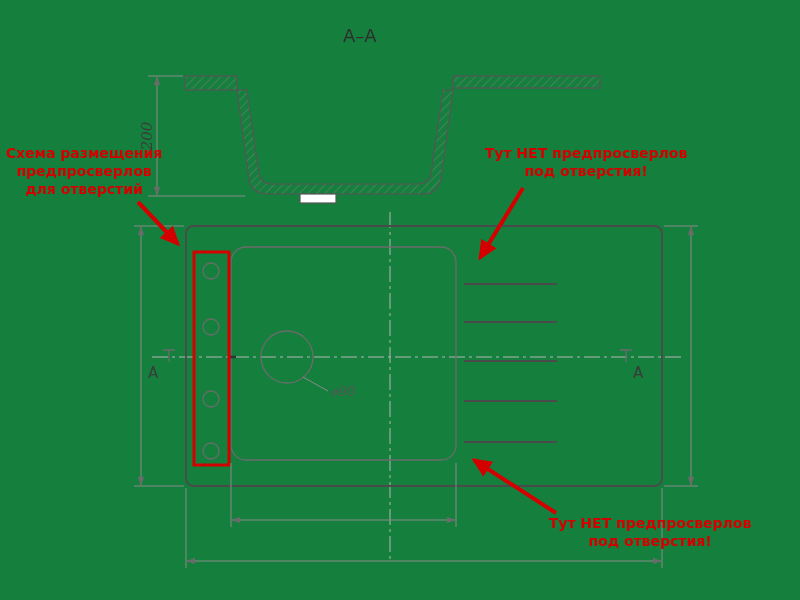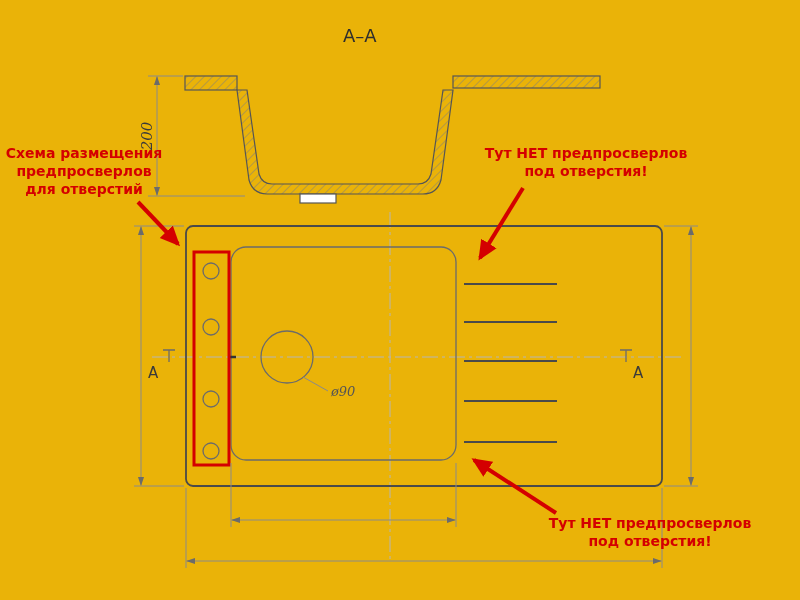--- a/index.html
+++ b/index.html
@@ -5,21 +5,21 @@
   html, body {
     margin: 0;
     padding: 0;
     background: #ffffff;
     font-family: "DejaVu Sans", "Liberation Sans", sans-serif;
   }
   #stage {
     position: relative;
     width: 800px;
     height: 600px;
-    background: #eab308;
+    background: #15803d;
     overflow: hidden;
   }
   svg { display: block; }
   .thin   { stroke: #6b6b6b; stroke-width: 1.3; fill: none; }
   .thick  { stroke: #4a4a4a; stroke-width: 1.8; fill: none; }
   .dim    { stroke: #8a8a8a; stroke-width: 1;   fill: none; }
   .center { stroke: #b5b5b5; stroke-width: 1; fill: none; stroke-dasharray: 16 4 3 4; }
   .groove { stroke: #4a4a4a; stroke-width: 2.2; fill: none; }
   .red-shape { stroke: #d40000; stroke-width: 3; fill: none; }
   .red-arrow { stroke: #d40000; stroke-width: 4; fill: none; }

